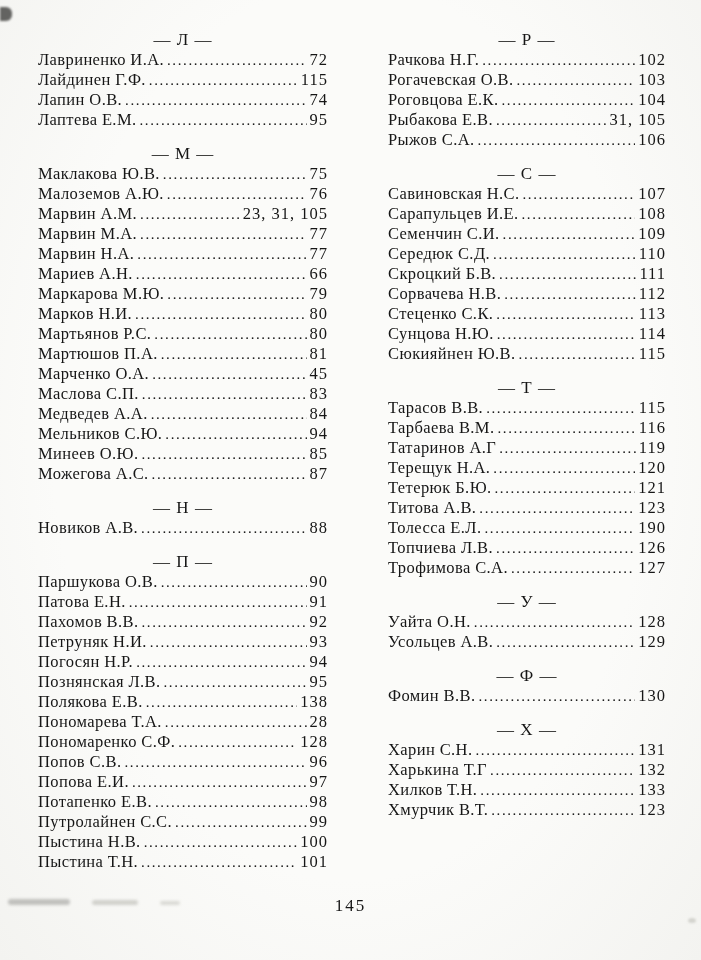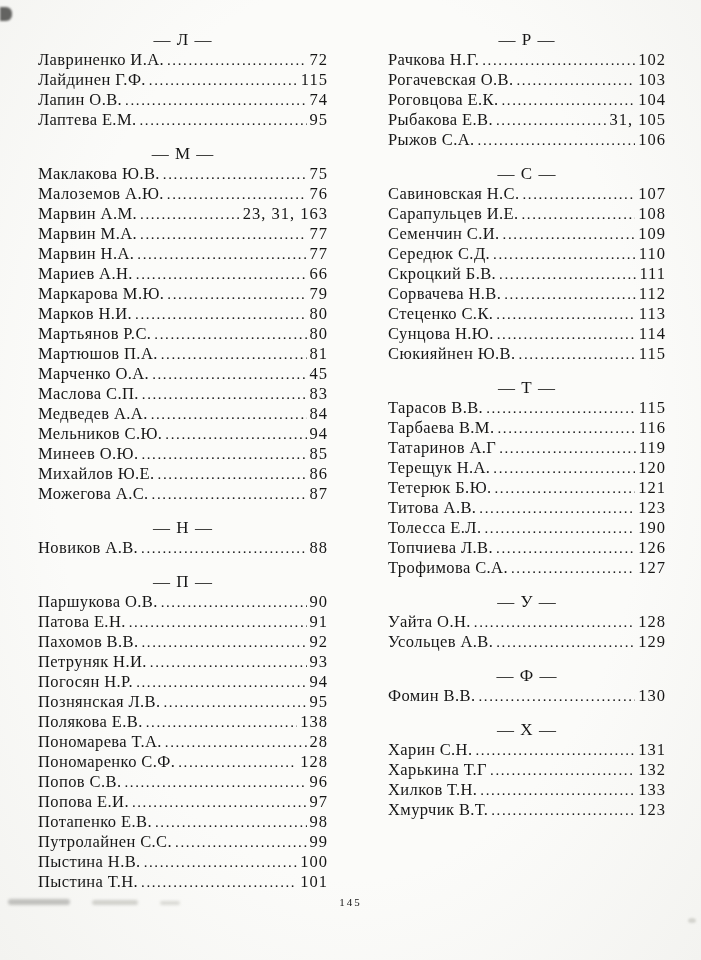--- a/index.html
+++ b/index.html
@@ -67,21 +67,21 @@
     flex: 0 0 auto;
     padding-left: 3px;
     letter-spacing: 1px;
   }
   .folio {
     position: absolute;
     left: 0;
     right: 0;
     top: 896px;
     text-align: center;
-    font-size: 11px;
+    font-size: 17px;
     letter-spacing: 2px;
   }
   
   .artifact {
     position: absolute;
     pointer-events: none;
   }
   .artifact-corner {
     left: 0; top: 7px;
     width: 12px; height: 14px;
@@ -162,21 +162,21 @@
           <span class="entry-pages">75</span>
         </div>
         <div class="entry">
           <span class="entry-name">Малоземов А.Ю.</span>
           <span class="leader"></span>
           <span class="entry-pages">76</span>
         </div>
         <div class="entry">
           <span class="entry-name">Марвин А.М.</span>
           <span class="leader"></span>
-          <span class="entry-pages">23, 31, 163</span>
+          <span class="entry-pages">23, 31, 105</span>
         </div>
         <div class="entry">
           <span class="entry-name">Марвин М.А.</span>
           <span class="leader"></span>
           <span class="entry-pages">77</span>
         </div>
         <div class="entry">
           <span class="entry-name">Марвин Н.А.</span>
           <span class="leader"></span>
           <span class="entry-pages">77</span>
@@ -223,25 +223,20 @@
         </div>
         <div class="entry">
           <span class="entry-name">Мельников С.Ю.</span>
           <span class="leader"></span>
           <span class="entry-pages">94</span>
         </div>
         <div class="entry">
           <span class="entry-name">Минеев О.Ю.</span>
           <span class="leader"></span>
           <span class="entry-pages">85</span>
-        </div>
-        <div class="entry">
-          <span class="entry-name">Михайлов Ю.Е.</span>
-          <span class="leader"></span>
-          <span class="entry-pages">86</span>
         </div>
         <div class="entry">
           <span class="entry-name">Можегова А.С.</span>
           <span class="leader"></span>
           <span class="entry-pages">87</span>
         </div>
       </section>
       <section class="index-section">
         <div class="section-header">— Н —</div>
         <div class="entry">

